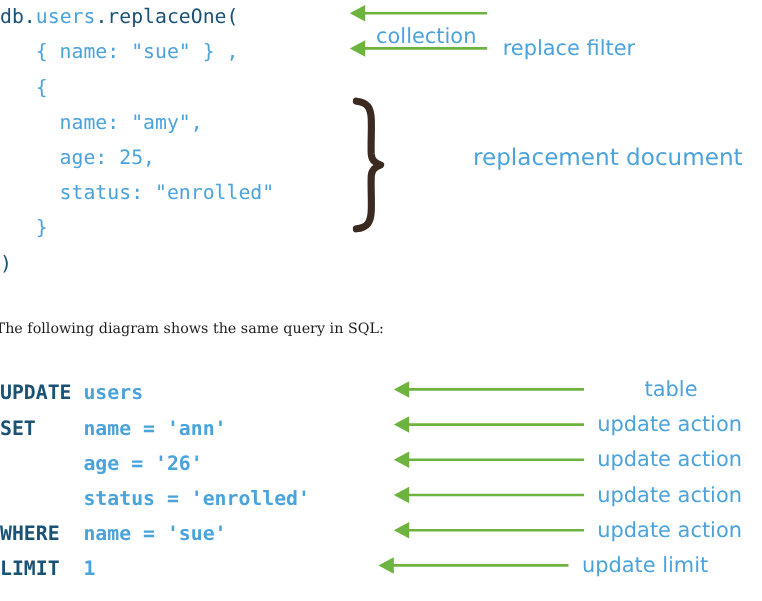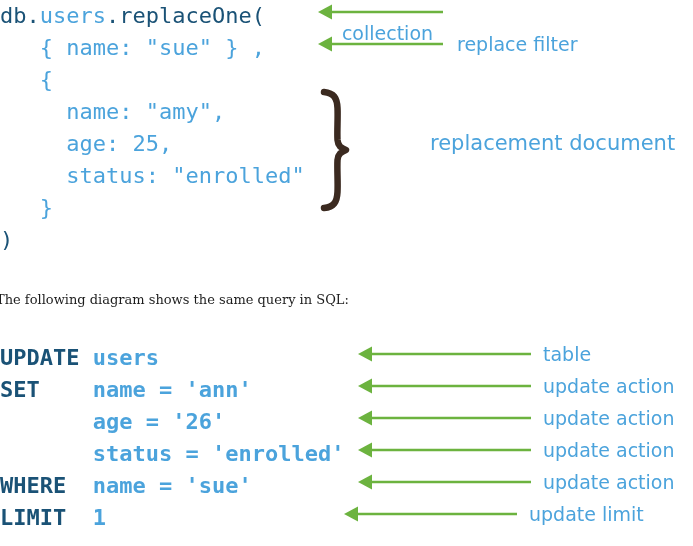--- a/index.html
+++ b/index.html
@@ -13,21 +13,21 @@
     position: relative;
     overflow: hidden;
     font-family: "DejaVu Sans", sans-serif;
   }
 
   
   .code-block {
     position: absolute;
     left: 0;
     font-family: "DejaVu Sans Mono", monospace;
-    font-size: 22px;
+    font-size: 18px;
     letter-spacing: 0px;
     white-space: pre;
   }
   .code-line {
     height: 32px;
     line-height: 32px;
     white-space: pre;
   }
   .kw   { color: #1A5276; }   
   .val  { color: #4BA3DC; }   
@@ -122,21 +122,21 @@
   </svg>
 </div>
 
 <div id="replacement-doc-label">replacement document</div>
 
 <div id="prose-line">The following diagram shows the same query in SQL:</div>
 
 <div class="code-block" id="sql-block"><div class="code-line"><span class="kw">UPDATE </span><span class="val">users</span></div><div class="code-line"><span class="kw">SET    </span><span class="val">name = 'ann'</span></div><div class="code-line"><span class="kw">       </span><span class="val">age = '26'</span></div><div class="code-line"><span class="kw">       </span><span class="val">status = 'enrolled'</span></div><div class="code-line"><span class="kw">WHERE  </span><span class="val">name = 'sue'</span></div><div class="code-line"><span class="kw">LIMIT  </span><span class="val">1</span></div></div>
 
 <div id="sql-annotations">
-    <div class="annot" style="left: 358px; top: 342px;">
+    <div class="annot" style="left: 358px; top: 342px; gap: 43px;">
       <span class="arrow">
         <svg width="173" height="18" viewBox="0 0 173 18">
           <line x1="11" y1="9" x2="173" y2="9" stroke="#6CB33F" stroke-width="2.4"></line>
           <polygon points="0,9 14,1.5 14,16.5" fill="#6CB33F"></polygon>
         </svg>
       </span>
       <span class="annot-label" style="margin-left: 12px;">table</span>
     </div>
     <div class="annot" style="left: 358px; top: 374px;">
       <span class="arrow">

